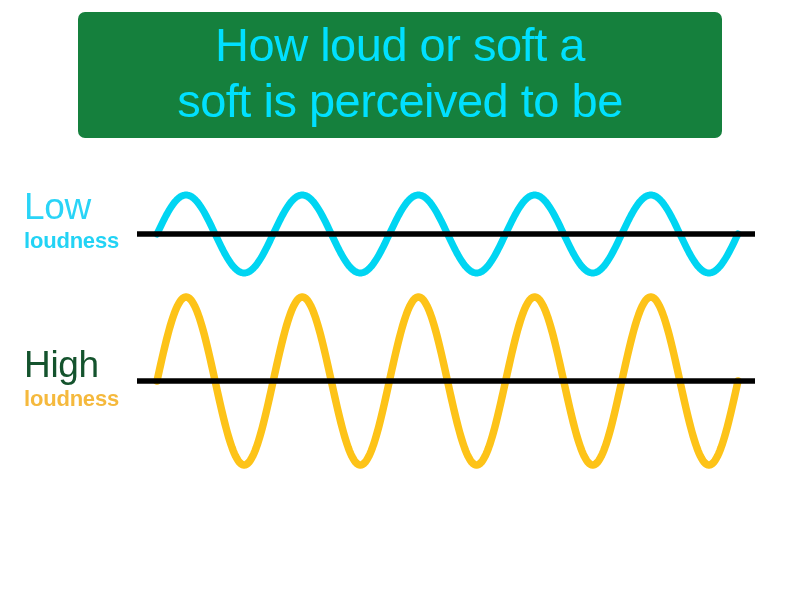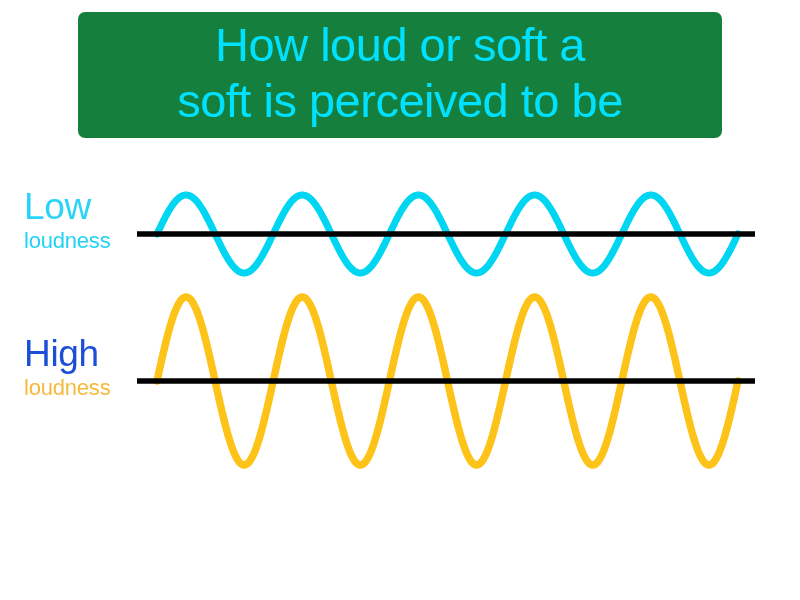--- a/index.html
+++ b/index.html
@@ -69,28 +69,28 @@
   }
   .label-main {
     font-size: 37px;
     line-height: 42px;
     font-weight: 400;
     letter-spacing: -0.3px;
   }
   .label-sub {
     font-size: 22px;
     line-height: 25px;
-    font-weight: 400;
+    font-weight: 700;
     letter-spacing: -0.2px;
     margin-top: 0px;
   }
   .low-color  { color: #22d3f5; }
   .low-main   { color: #2ad4f7; }
   .high-color { color: #f5b93d; }
-  .high-main  { color: #1d4ed8; }
+  .high-main  { color: #14532d; margin-top: 11px; }
 
   #low-label-block  { top: 16px; }
   #high-label-block { top: 48px; }
 
   .wave-svg {
     position: absolute;
     left: 0;
     top: 0;
     overflow: visible;
   }

